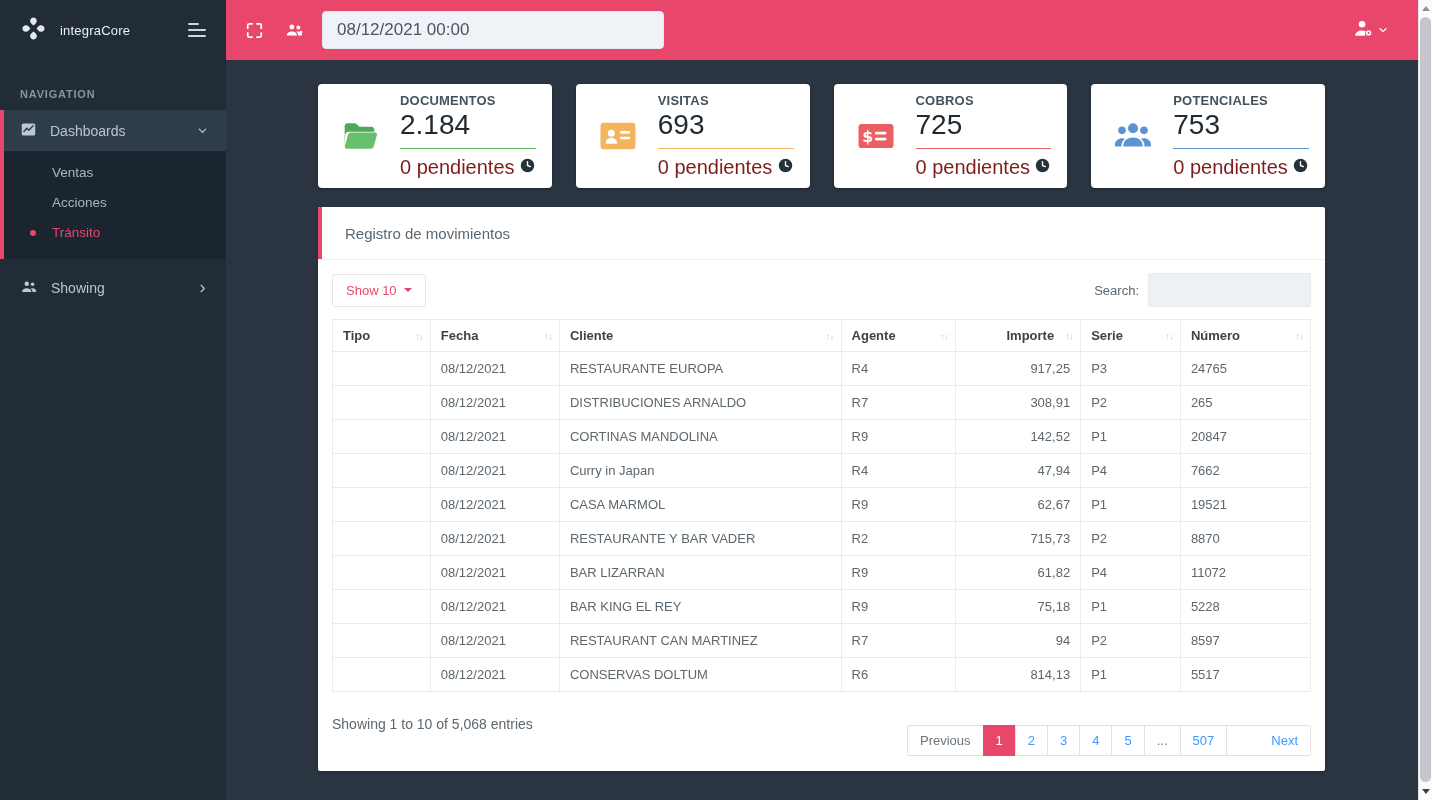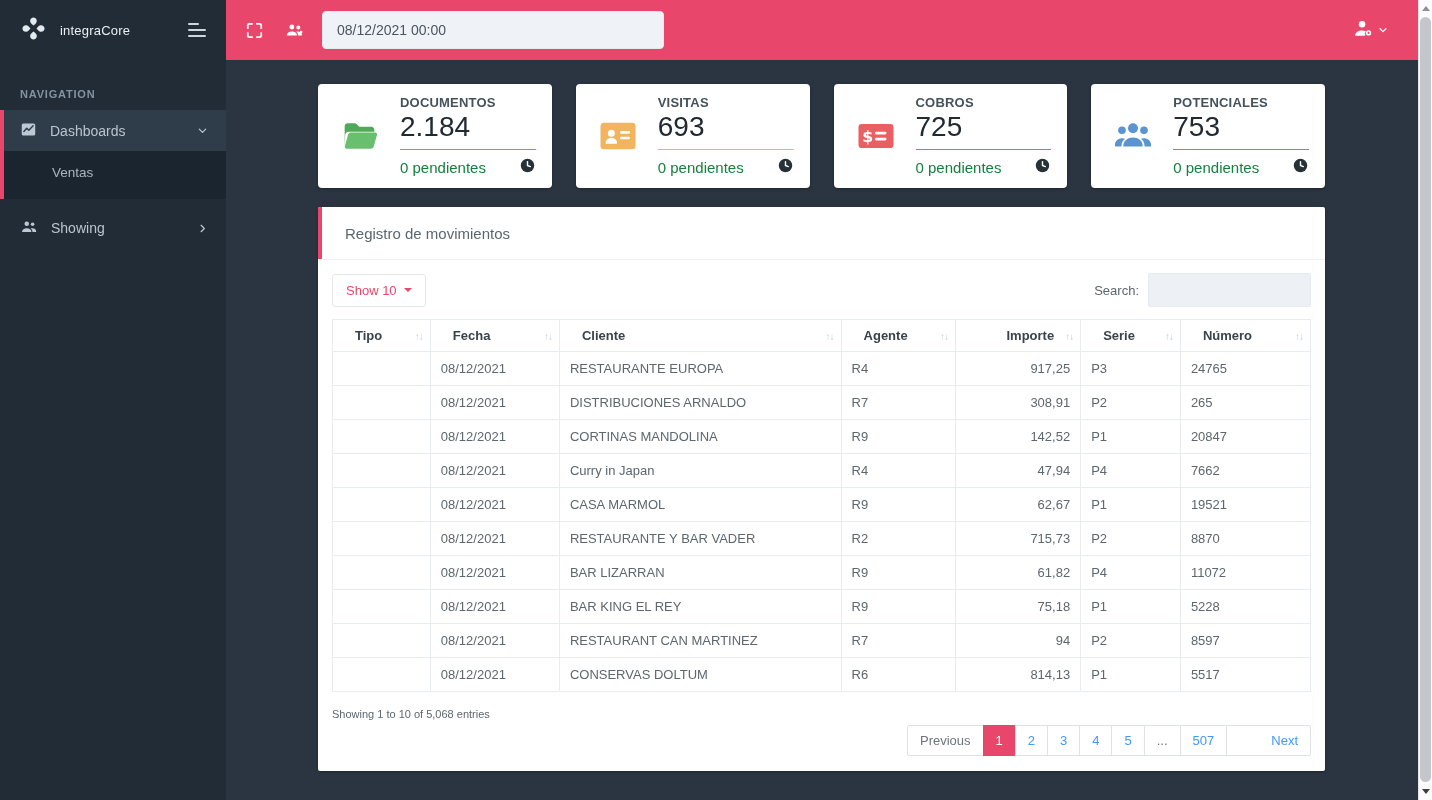--- a/index.html
+++ b/index.html
@@ -31,57 +31,57 @@
   .submenu { background:#1b2530; padding:7px 0 11px; }
   .submenu-item { position:relative; height:30px; line-height:30px; padding-left:48px; font-size:13.5px; color:#a9b6c0; cursor:pointer; }
   .submenu-item.active { color:#e8476b; }
   .submenu-item .dot { position:absolute; left:26px; top:50%; margin-top:-3px; width:6px; height:6px; border-radius:50%; background:#e8476b; }
   .menu-item.standalone { padding-left:20px; margin-top:9px; height:40px; }
 
   
   .topbar { position:absolute; left:226px; top:0; right:14px; height:60px; background:#e8476b; display:flex; align-items:center; padding:0 30px 0 19px; z-index:10; }
   .tb-icon { display:flex; align-items:center; cursor:pointer; }
   .tb-icon + .tb-icon { margin-left:20px; }
-  .date-input { width:342px; height:38px; border:1px solid #e3e9f0; border-radius:4px; background:#eff3f7; color:#4a5560; font-size:14px; padding:0 14px; font-family:"Liberation Sans","DejaVu Sans",sans-serif; outline:none; }
+  .date-input { width:342px; height:38px; border:1px solid #e3e9f0; border-radius:4px; background:#eff3f7; color:#4a5560; font-size:17px; padding:0 14px; font-family:"Liberation Sans","DejaVu Sans",sans-serif; outline:none; }
   .date-input:first-of-type { margin-left:17px; }
   .date-input + .date-input { margin-left:17px; }
   .user-menu { margin-left:auto; display:flex; align-items:center; gap:3px; cursor:pointer; }
 
   
   .content { position:absolute; left:226px; top:60px; right:14px; bottom:0; background:#2a3541; padding:24px 93px 0 92px; }
   .cards { display:grid; grid-template-columns:repeat(4,1fr); gap:24px; }
   .card { background:#fff; border-radius:4px; height:104px; box-shadow:0 1px 3px rgba(0,0,0,.28); display:flex; align-items:center; padding:0 16px 0 19px; }
   .card-icon { flex:0 0 auto; display:flex; }
   .card-body { flex:1; margin-left:17px; }
   .card-title { font-size:13px; font-weight:bold; color:#45525b; letter-spacing:.2px; }
   .card-value { font-size:28px; color:#212a31; line-height:1.15; margin:1px 0 6px; }
   .card-sep { border-top:1px solid #999; margin-bottom:7px; }
-  .card-foot { display:flex; justify-content:space-between; align-items:center; font-size:15px; color:#15803d; }
+  .card-foot { display:flex; justify-content:space-between; align-items:center; font-size:20px; color:#7f1d1d; }
 
   
   .panel { margin-top:19px; background:#fff; border-radius:2px; box-shadow:0 1px 3px rgba(0,0,0,.28); overflow:hidden; }
   .panel-header { position:relative; padding:18px 25px 17px 27px; border-bottom:1px solid #edf0f2; font-size:15px; color:#5b6770; }
   .panel-header::before { content:""; position:absolute; left:0; top:0; width:4px; height:100%; background:#e8476b; }
   .panel-body { padding:0 14px 13px; }
   .controls { display:flex; justify-content:space-between; align-items:center; margin:13px 0 12px; }
   .show-btn { background:#fff; border:1px solid #e3e7ea; border-radius:3px; padding:8px 13px; font-size:13px; color:#e8476b; cursor:pointer; display:flex; align-items:center; font-family:inherit; }
   .show-btn .caret { display:inline-block; margin-left:7px; width:0; height:0; border-left:4px solid transparent; border-right:4px solid transparent; border-top:4px solid #e8476b; }
   .search-wrap { display:flex; align-items:center; }
   .search-label { font-size:13px; color:#5b6770; margin-right:9px; }
   .search-input { width:163px; height:34px; background:#edf1f6; border:1px solid #e6ebf1; border-radius:2px; outline:none; padding:0 8px; font-size:13px; color:#4a5560; font-family:inherit; }
 
   table { width:100%; border-collapse:collapse; font-size:13px; color:#5d676e; }
   th, td { border:1px solid #e9ecef; padding:9px 10px; text-align:left; vertical-align:middle; }
-  th { color:#39434b; font-weight:bold; position:relative; padding:8px 26px 8px 22px; }
+  th { color:#39434b; font-weight:bold; position:relative; padding:8px 26px 8px 10px; }
   th .sort { position:absolute; right:7px; top:50%; transform:translateY(-50%); color:#c6cdd5; font-size:10px; letter-spacing:-1px; font-weight:normal; }
   th.num { text-align:right; }
   td.num { text-align:right; }
 
   .table-footer { position:relative; height:66px; }
-  .summary { position:absolute; left:0; top:16px; font-size:11px; color:#5d676e; }
+  .summary { position:absolute; left:0; top:24px; font-size:14px; color:#5d676e; }
   .pagination { position:absolute; right:0; top:33px; display:flex; }
   .page-item { font-size:13px; padding:7px 12px; border:1px solid #dee2e6; margin-left:-1px; color:#4099ff; background:#fff; cursor:pointer; min-width:30px; text-align:center; }
   .page-item:first-child { border-radius:2px 0 0 2px; margin-left:10px; }
   .page-item:last-child { border-radius:0 2px 2px 0;padding-left:44px; }
   .page-item.disabled { color:#6c757d; }
   .page-item.ellipsis { color:#6c757d; cursor:default; }
   .page-item.active { background:#e8476b; border-color:#e8476b; color:#fff; }
 </style>
 </head>
 <body>
@@ -117,20 +117,27 @@
       <span class="mi-label">Dashboards</span>
       <span class="chev">
         <svg width="11" height="11" viewBox="0 0 24 24" fill="none" stroke="#bcc9d4" stroke-width="2.6" stroke-linecap="round" stroke-linejoin="round">
             <path d="M5 9l7 7 7-7"></path>
           </svg>
       </span>
     </div>
     <div class="submenu">
       <div class="submenu-item">
         <span>Ventas</span>
+      </div>
+      <div class="submenu-item">
+        <span>Acciones</span>
+      </div>
+      <div class="submenu-item active">
+        <span class="dot"></span>
+        <span>Tránsito</span>
       </div>
     </div>
   </div>
 
   <div class="menu-item standalone">
     <span>
       <svg width="18" height="18" viewBox="0 0 24 24" fill="#bcc9d4">
         <circle cx="9" cy="7.8" r="3"></circle>
         <path d="M2.8 18.3c0-3 2.8-4.8 6.2-4.8s6.2 1.8 6.2 4.8v.4H2.8z"></path>
         <circle cx="16.8" cy="8.3" r="2.4"></circle>

